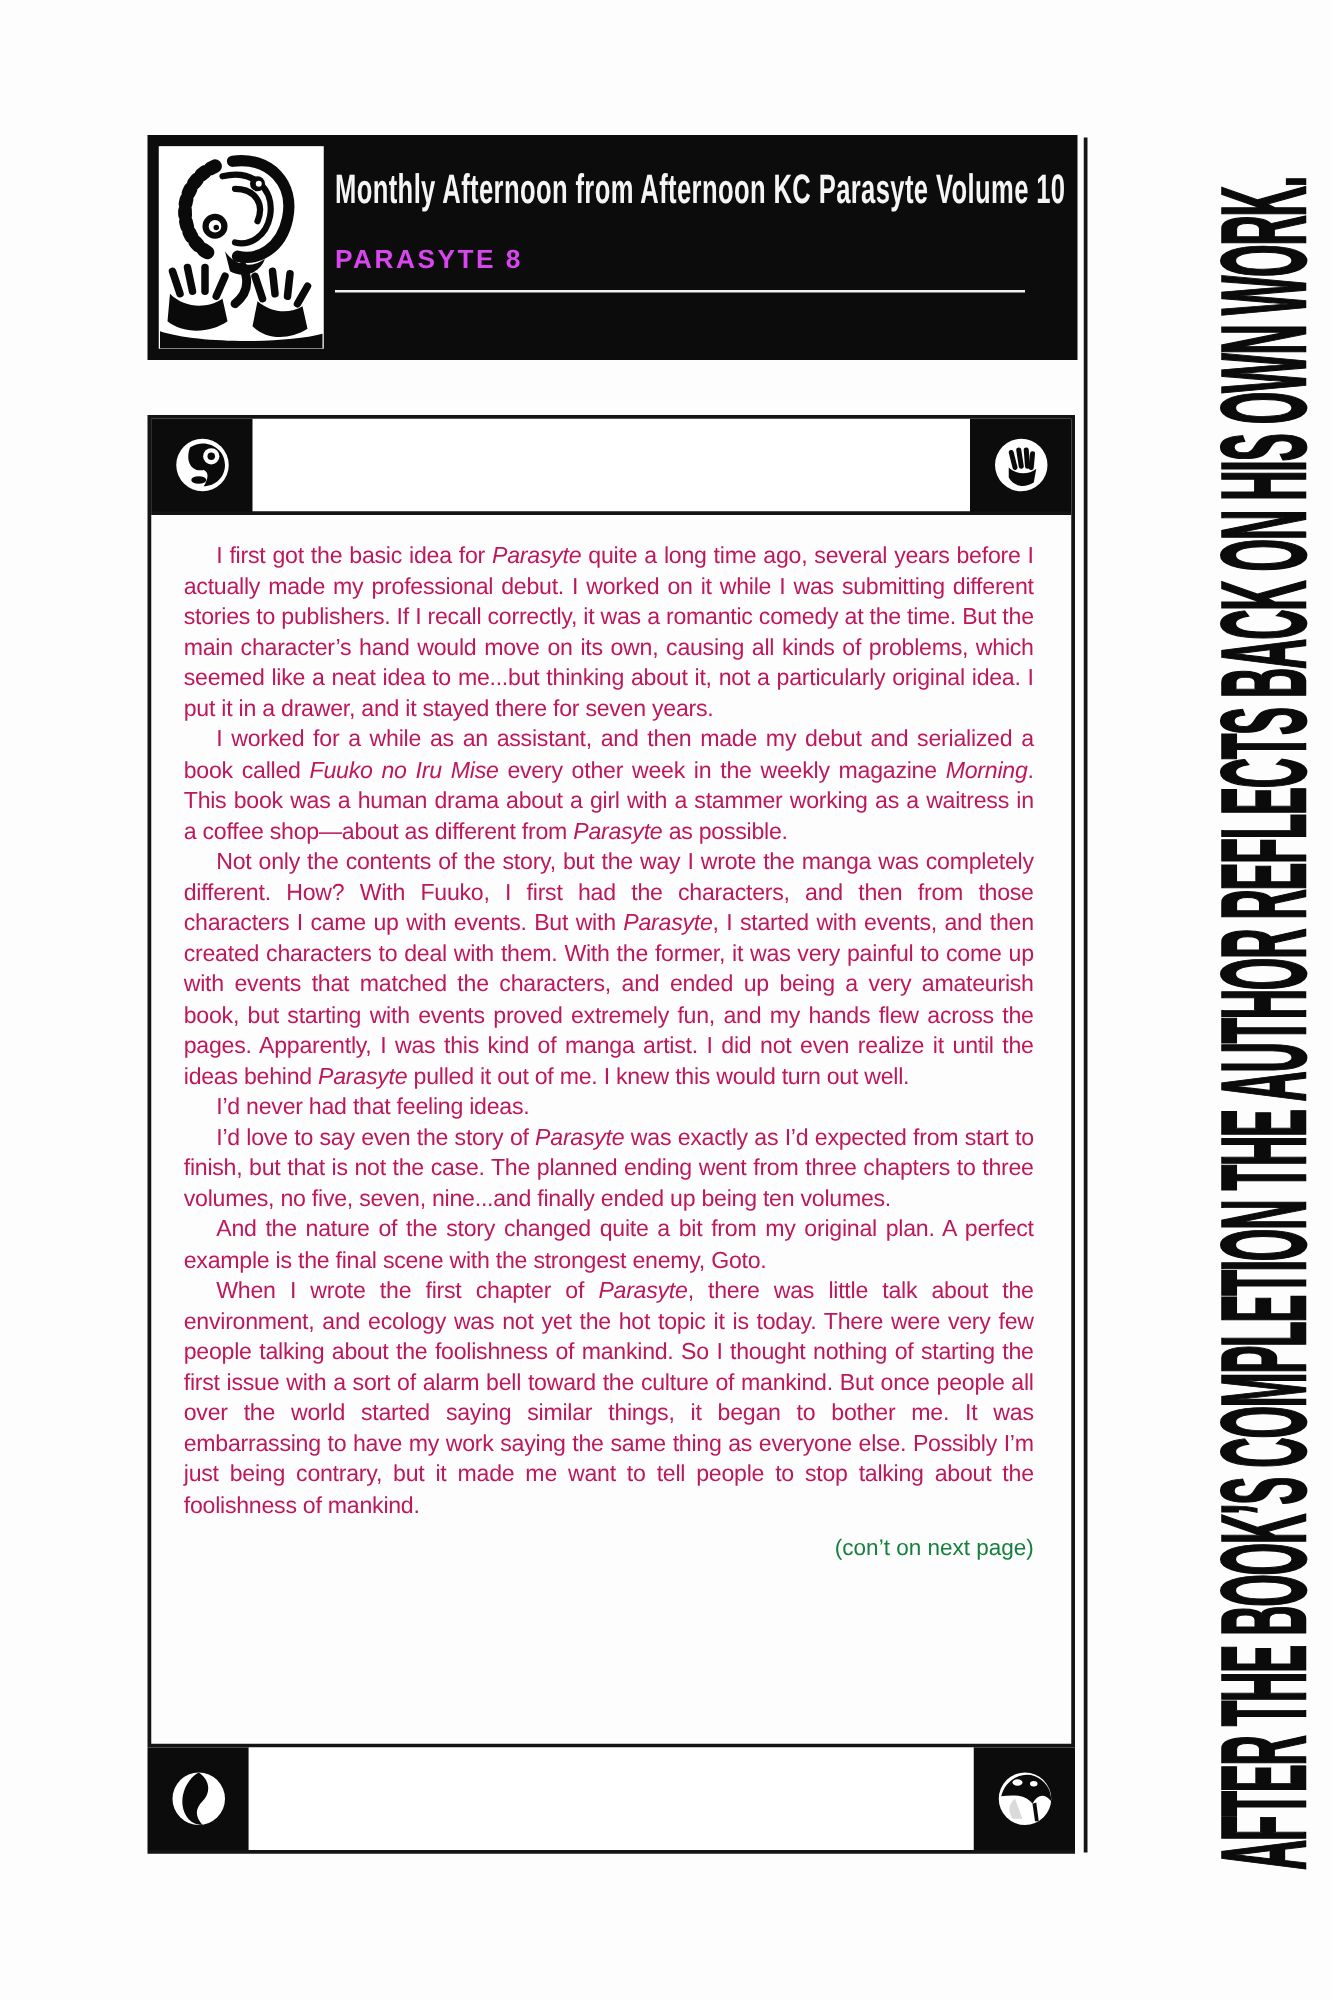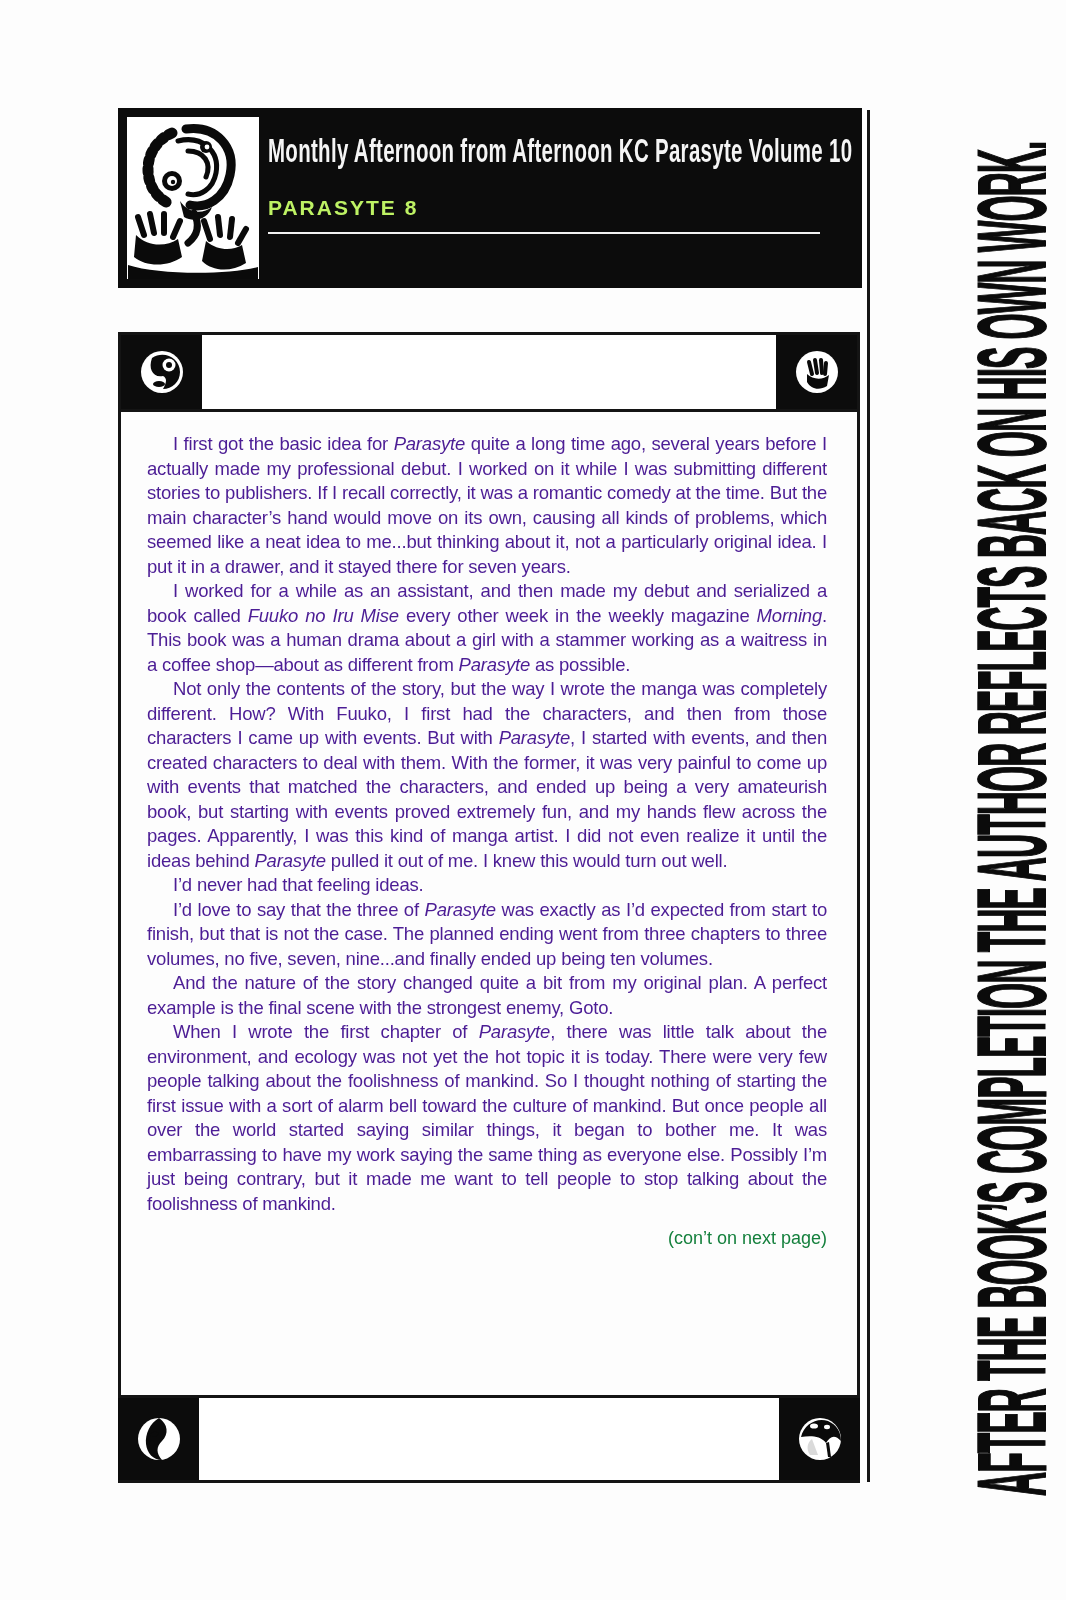--- a/index.html
+++ b/index.html
@@ -7,34 +7,34 @@
     position:relative;width:1066px;height:1600px;background:#fdfdfd;overflow:hidden;
     font-family:"Liberation Sans",sans-serif;color:#161616;
   }
   
   .header-box{position:absolute;left:118px;top:108px;width:744px;height:180px;background:#0c0c0c;}
   .art-frame{position:absolute;left:9px;top:9px;width:132px;height:162px;background:#ffffff;overflow:hidden;}
   .series-line{
     position:absolute;left:150px;top:24px;color:#f5f5f5;font-size:33px;font-weight:bold;
     white-space:nowrap;transform:scaleX(0.62);transform-origin:0 0;letter-spacing:0.5px;
   }
-  .volume-label{position:absolute;left:150px;top:88px;color:#bef264;font-size:21px;font-weight:bold;letter-spacing:2px;}
+  .volume-label{position:absolute;left:150px;top:88px;color:#d946ef;font-size:21px;font-weight:bold;letter-spacing:2px;}
   .header-rule{position:absolute;left:150px;top:124px;width:552px;height:2px;background:#f2f2f2;}
   
   .content-box{
     position:absolute;left:118px;top:332px;width:736px;height:1060px;
     border:3px solid #141414;background:#fdfdfd;overflow:hidden;
   }
   .strip{display:flex;}
   .strip-top{height:74px;border-bottom:3px solid #141414;background:#0c0c0c;}
   .corner{width:81px;background:#0c0c0c;display:flex;align-items:center;justify-content:center;flex:0 0 auto;}
   .strip-center{flex:1;background:#ffffff;}
   .article-body{
     padding:20px 30px 0 26px;font-size:18.5px;line-height:24.5px;letter-spacing:-0.2px;
-    text-align:justify;color:#4c1d95;
+    text-align:justify;color:#be185d;
   }
   .para{margin:0;text-indent:26px;}
   .para em{font-style:italic;}
   .contd-note{text-align:right;padding:12px 30px 0 0;font-size:18px;color:#15803d;}
   
   .bottom-strip{
     position:absolute;left:118px;top:1398px;width:742px;height:85px;display:flex;
     border-bottom:3px solid #141414;box-sizing:border-box;
   }
   
@@ -121,21 +121,21 @@
           </g>
           <path d="M14 26 C 20 32, 30 32, 36 27 L34 38 C 26 43, 18 41, 14 34 Z" fill="#0a0a0a"></path>
         </svg>
       </div>
     </div>
     <div class="article-body">
         <p class="para"><span>I first got the basic idea for </span><em>Parasyte</em><span> quite a long time ago, several years before I actually made my professional debut. I worked on it while I was submitting different stories to publishers. If I recall correctly, it was a romantic comedy at the time. But the main character’s hand would move on its own, causing all kinds of problems, which seemed like a neat idea to me...but thinking about it, not a particularly original idea. I put it in a drawer, and it stayed there for seven years.</span></p>
         <p class="para"><span>I worked for a while as an assistant, and then made my debut and serialized a book called </span><em>Fuuko no Iru Mise</em><span> every other week in the weekly magazine </span><em>Morning</em><span>. This book was a human drama about a girl with a stammer working as a waitress in a coffee shop—about as different from </span><em>Parasyte</em><span> as possible.</span></p>
         <p class="para"><span>Not only the contents of the story, but the way I wrote the manga was completely different. How? With Fuuko, I first had the characters, and then from those characters I came up with events. But with </span><em>Parasyte</em><span>, I started with events, and then created characters to deal with them. With the former, it was very painful to come up with events that matched the characters, and ended up being a very amateurish book, but starting with events proved extremely fun, and my hands flew across the pages. Apparently, I was this kind of manga artist. I did not even realize it until the ideas behind </span><em>Parasyte</em><span> pulled it out of me. I knew this would turn out well.</span></p>
         <p class="para"><span>I’d never had that feeling ideas.</span></p>
-        <p class="para"><span>I’d love to say that the three of </span><em>Parasyte</em><span> was exactly as I’d expected from start to finish, but that is not the case. The planned ending went from three chapters to three volumes, no five, seven, nine...and finally ended up being ten volumes.</span></p>
+        <p class="para"><span>I’d love to say even the story of </span><em>Parasyte</em><span> was exactly as I’d expected from start to finish, but that is not the case. The planned ending went from three chapters to three volumes, no five, seven, nine...and finally ended up being ten volumes.</span></p>
         <p class="para"><span>And the nature of the story changed quite a bit from my original plan. A perfect example is the final scene with the strongest enemy, Goto.</span></p>
         <p class="para"><span>When I wrote the first chapter of </span><em>Parasyte</em><span>, there was little talk about the environment, and ecology was not yet the hot topic it is today. There were very few people talking about the foolishness of mankind. So I thought nothing of starting the first issue with a sort of alarm bell toward the culture of mankind. But once people all over the world started saying similar things, it began to bother me. It was embarrassing to have my work saying the same thing as everyone else. Possibly I’m just being contrary, but it made me want to tell people to stop talking about the foolishness of mankind.</span></p>
       </div>
     <div class="contd-note">(con’t on next page)</div>
   </div>
 
   <div class="strip bottom-strip">
     <div class="corner">
       <svg width="48" height="48" viewBox="0 0 48 48">
         <rect width="48" height="48" fill="#0c0c0c"></rect>

